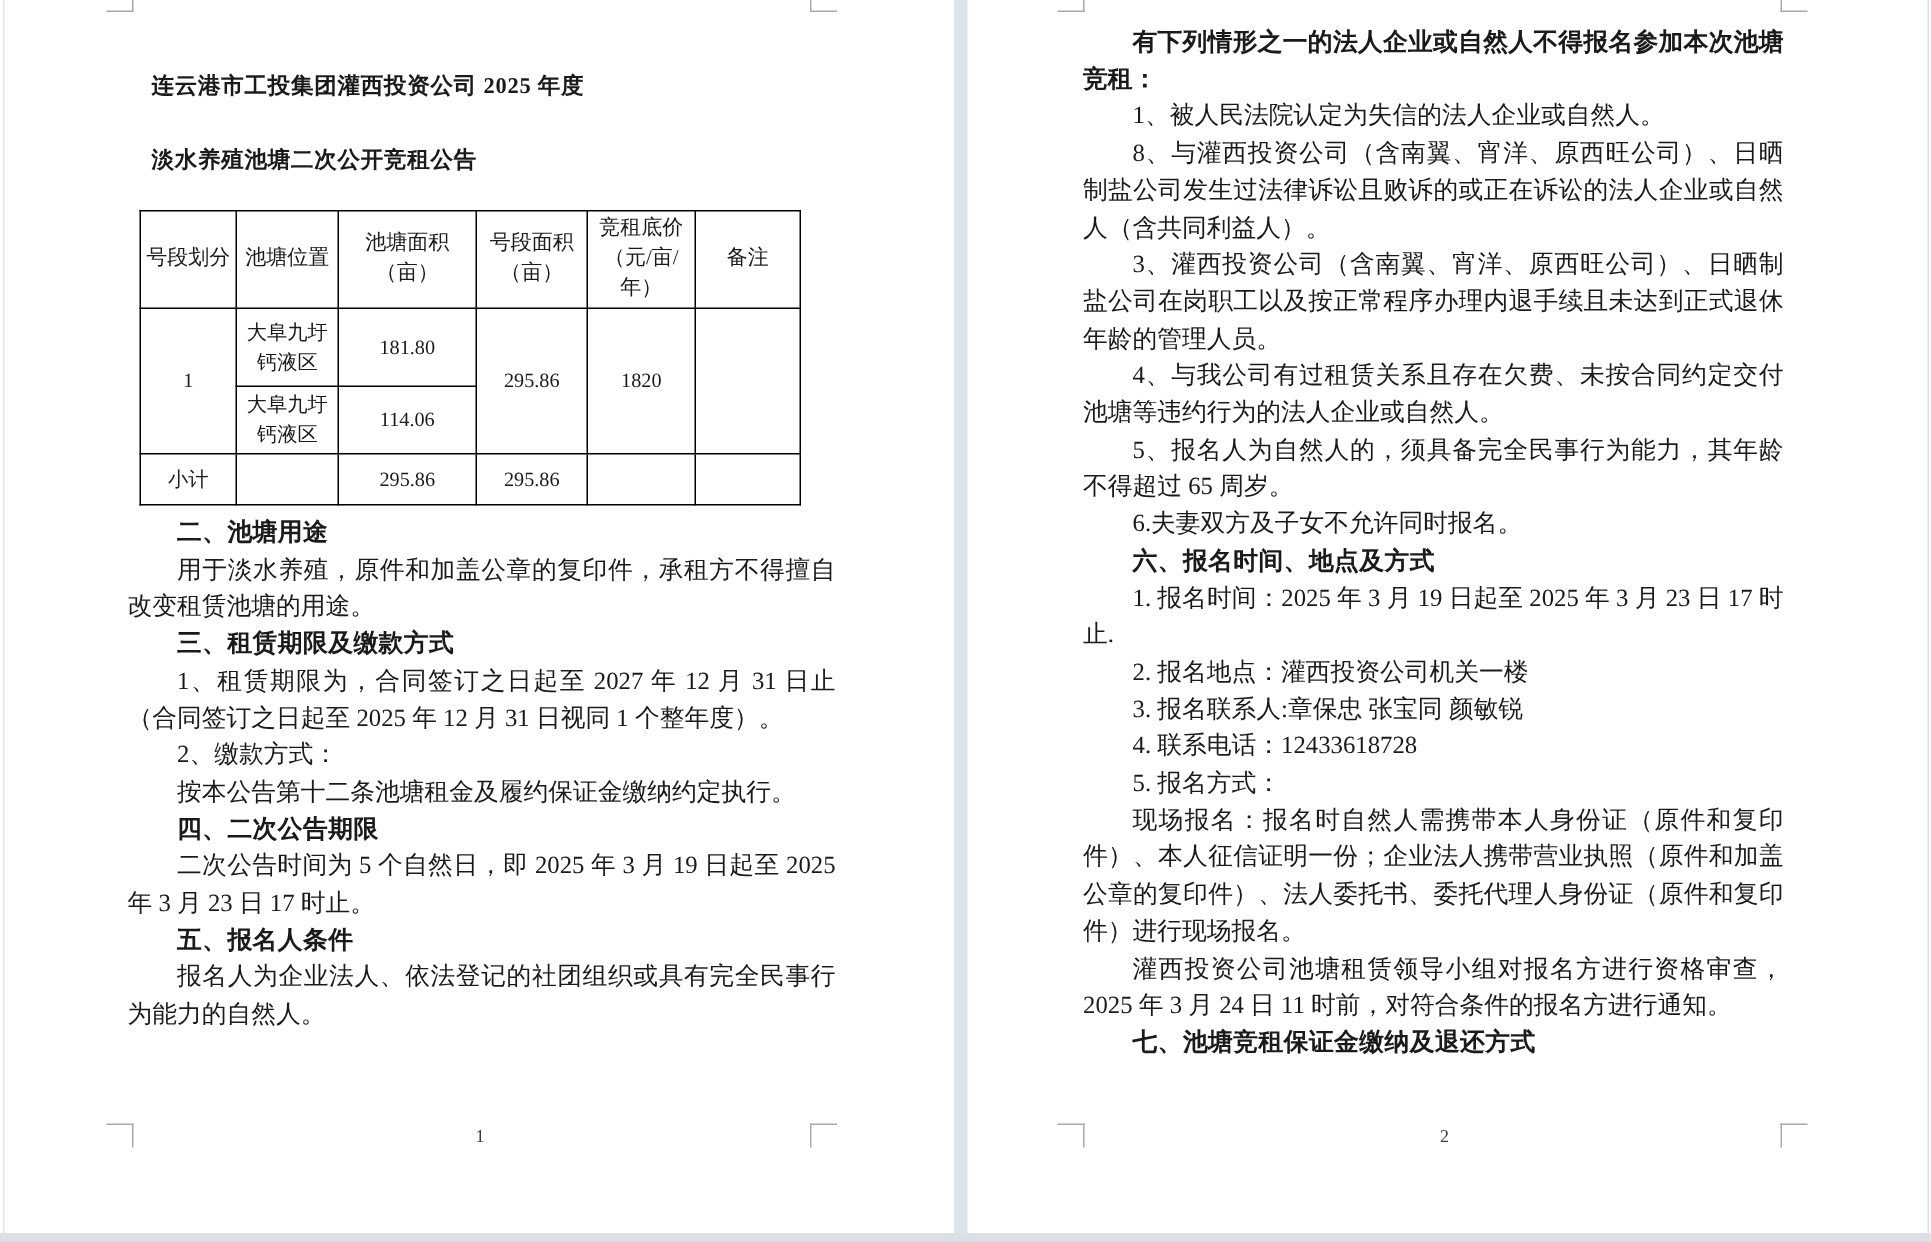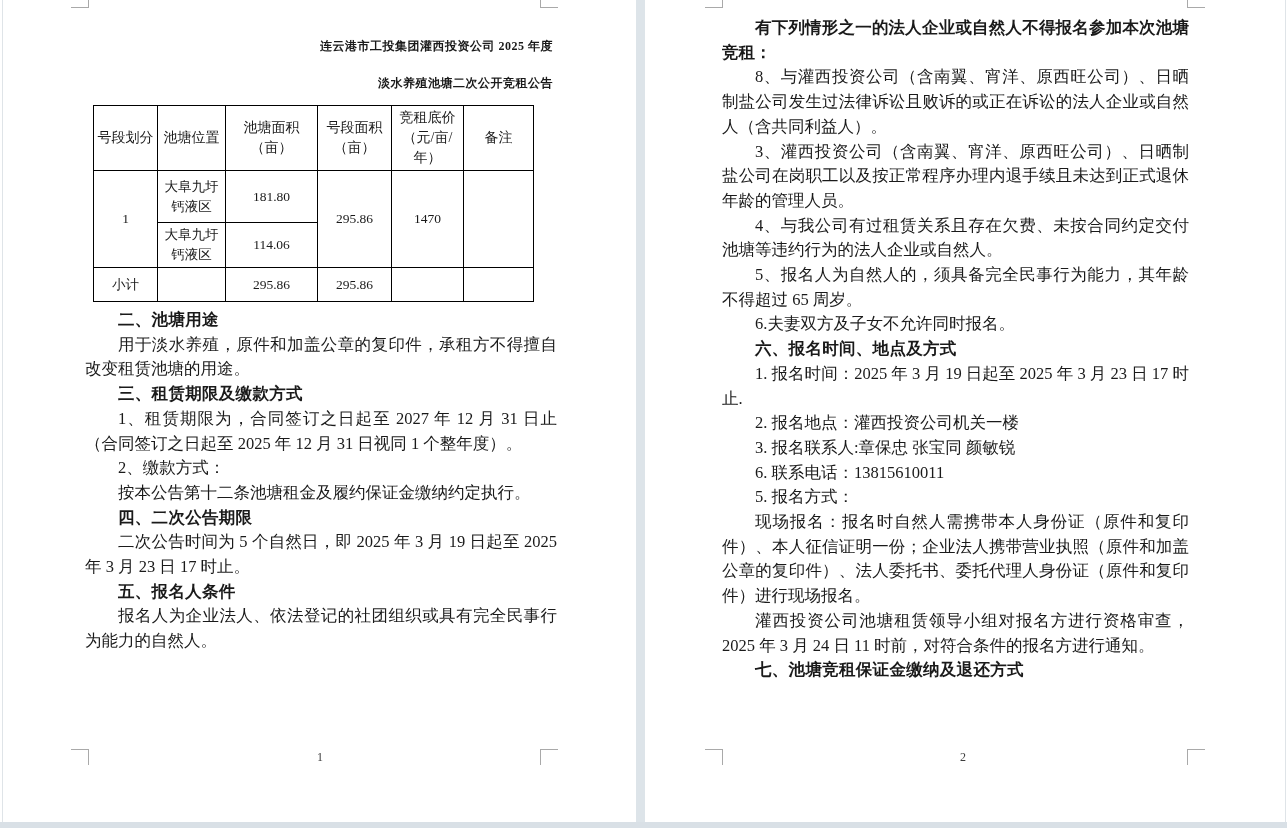--- a/index.html
+++ b/index.html
@@ -16,22 +16,22 @@
   #left-edge{left:2px;}
   #right-edge{left:1285px;}
   #page-divider{position:absolute;left:636px;top:0;width:9px;height:822px;background:#dde4e9;}
   #bottom-strip{position:absolute;left:0;top:822px;width:1287px;height:6px;background:#d9e0e6;}
 
   .textcol{position:absolute;font-size:16.5px;line-height:24.7px;}
   #textcol1{left:82px;top:26px;width:472px;}
   #textcol2{left:77px;top:16px;width:467px;}
 
   .doc-title{
-    font-size:12px;font-weight:bold;text-align:right;
-    line-height:33px;margin:4px;letter-spacing:0.5px;
+    font-size:15px;font-weight:bold;text-align:left;
+    line-height:33px;margin:16px;letter-spacing:0.5px;
   }
   .para{margin:0;text-indent:2em;text-align:justify;text-justify:inter-ideograph;}
   .h{margin:0;font-weight:bold;text-indent:2em;letter-spacing:0.3px;}
   .bold-para{font-weight:bold;}
 
   table.pond-table{
     border-collapse:collapse;margin:5px 0 6px 8px;
     font-size:13.5px;line-height:20px;table-layout:fixed;
   }
   table.pond-table th,table.pond-table td{
@@ -78,21 +78,21 @@
         <th>池塘面积（亩）</th>
         <th>号段面积（亩）</th>
         <th>竞租底价（元/亩/年）</th>
         <th>备注</th>
       </tr>
       <tr class="rowh2">
         <td rowspan="2">1</td>
         <td>大阜九圩钙液区</td>
         <td>181.80</td>
         <td rowspan="2">295.86</td>
-        <td rowspan="2">1470</td>
+        <td rowspan="2">1820</td>
         <td rowspan="2"></td>
       </tr>
       <tr class="rowh3">
         <td>大阜九圩钙液区</td>
         <td>114.06</td>
       </tr>
       <tr class="rowh4">
         <td>小计</td>
         <td></td>
         <td>295.86</td>
@@ -118,30 +118,31 @@
   <div class="crop tl" style="left:68px;"></div>
   <div class="crop tr" style="left:537px;"></div>
   <div class="crop bl" style="left:68px;"></div>
   <div class="crop br" style="left:537px;"></div>
   <div class="pagenum" id="pagenum1">1</div>
 </div>
 
 <div class="sheet" id="sheet2">
   <div class="textcol" id="textcol2">
     <p class="para bold-para">有下列情形之一的法人企业或自然人不得报名参加本次池塘竞租：</p>
+    <p class="para">1、被人民法院认定为失信的法人企业或自然人。</p>
     <p class="para">8、与灌西投资公司（含南翼、宵洋、原西旺公司）、日晒制盐公司发生过法律诉讼且败诉的或正在诉讼的法人企业或自然人（含共同利益人）。</p>
     <p class="para">3、灌西投资公司（含南翼、宵洋、原西旺公司）、日晒制盐公司在岗职工以及按正常程序办理内退手续且未达到正式退休年龄的管理人员。</p>
     <p class="para">4、与我公司有过租赁关系且存在欠费、未按合同约定交付池塘等违约行为的法人企业或自然人。</p>
     <p class="para">5、报名人为自然人的，须具备完全民事行为能力，其年龄不得超过 65 周岁。</p>
     <p class="para">6.夫妻双方及子女不允许同时报名。</p>
     <p class="h">六、报名时间、地点及方式</p>
     <p class="para">1. 报名时间：2025 年 3 月 19 日起至 2025 年 3 月 23 日 17 时止.</p>
     <p class="para">2. 报名地点：灌西投资公司机关一楼</p>
     <p class="para">3. 报名联系人:章保忠 张宝同 颜敏锐</p>
-    <p class="para">6. 联系电话：13815610011</p>
+    <p class="para">4. 联系电话：12433618728</p>
     <p class="para">5. 报名方式：</p>
     <p class="para">现场报名：报名时自然人需携带本人身份证（原件和复印件）、本人征信证明一份；企业法人携带营业执照（原件和加盖公章的复印件）、法人委托书、委托代理人身份证（原件和复印件）进行现场报名。</p>
     <p class="para">灌西投资公司池塘租赁领导小组对报名方进行资格审查，2025 年 3 月 24 日 11 时前，对符合条件的报名方进行通知。</p>
     <p class="h">七、池塘竞租保证金缴纳及退还方式</p>
   </div>
 
   <div class="crop tl" style="left:60px;"></div>
   <div class="crop tr" style="left:542px;"></div>
   <div class="crop bl" style="left:60px;"></div>
   <div class="crop br" style="left:542px;"></div>

